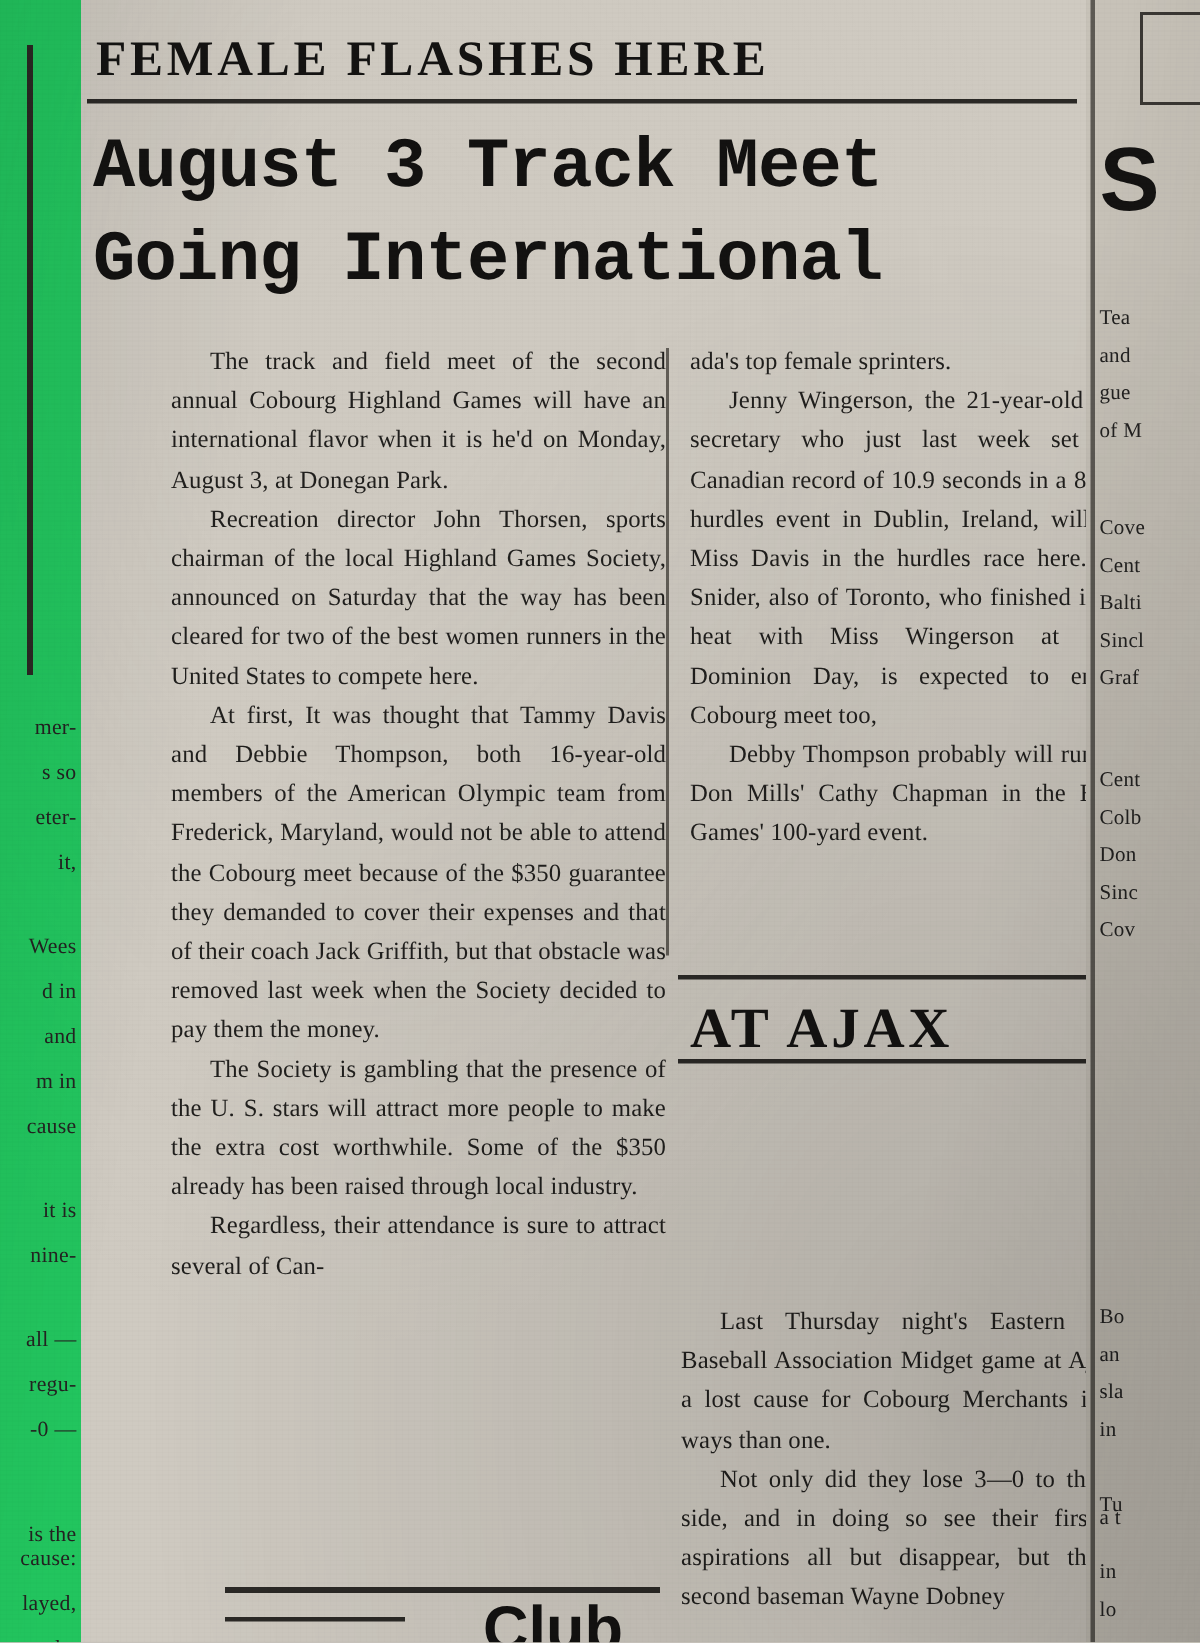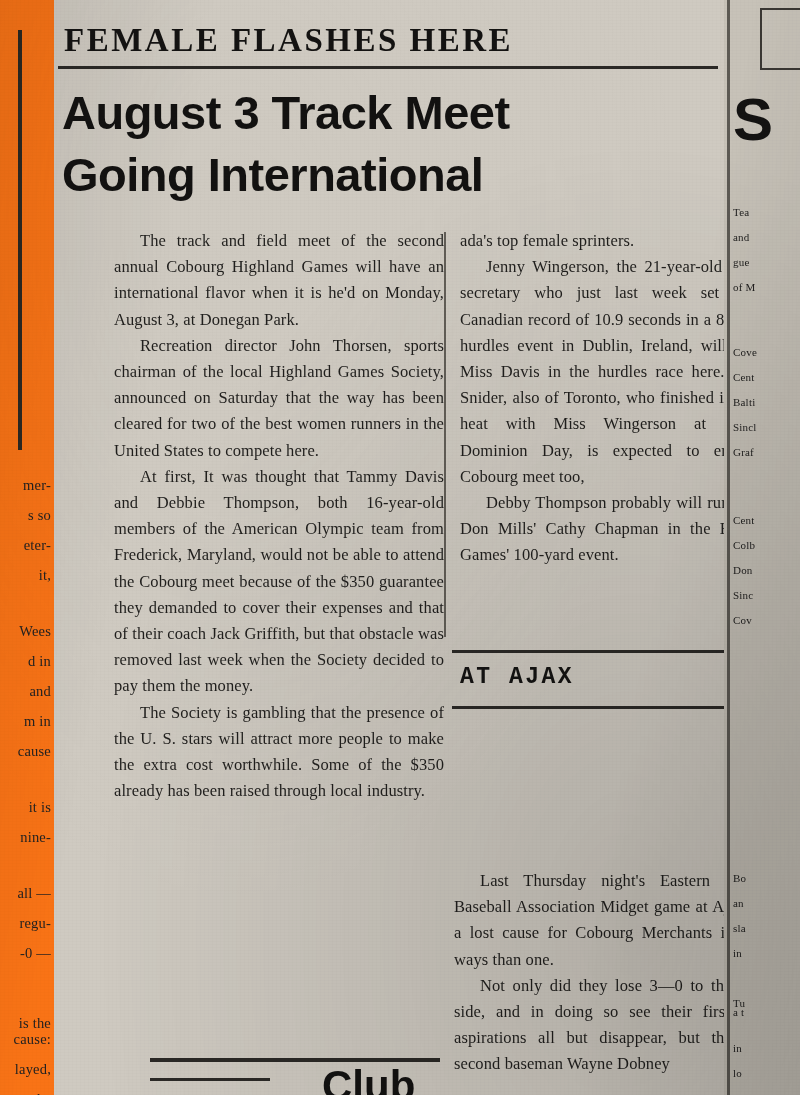--- a/index.html
+++ b/index.html
@@ -38,21 +38,21 @@
       repeating-linear-gradient(0deg, rgba(0,0,0,.05) 0 1px, rgba(255,255,255,0) 1px 3px),
       repeating-linear-gradient(90deg, rgba(0,0,0,.04) 0 1px, rgba(255,255,255,0) 1px 4px);
   }
 
   
   .left-scrap {
     position: absolute;
     left: 0; top: 0;
     width: 54px;
     height: 1095px;
-    background: #f97316;
+    background: #22c55e;
     overflow: hidden;
   }
   .left-scrap .rule {
     position: absolute;
     left: 18px;
     top: 30px;
     width: 4px;
     height: 420px;
     background: #2a2823;
   }
@@ -81,21 +81,21 @@
   .right-scrap .vrule {
     position: absolute;
     left: 3px; top: 0;
     width: 3px; height: 1095px;
     background: #3a3733;
     opacity: .75;
   }
   .rs-frag {
     position: absolute;
     left: 9px;
-    font-size: 11px;
+    font-size: 14px;
     line-height: 25px;
     color: #232221;
     letter-spacing: .2px;
   }
   .rs-big {
     position: absolute;
     left: 9px;
     font-weight: bold;
     font-size: 60px;
     line-height: 60px;
@@ -134,21 +134,21 @@
     width: 660px;
     height: 3px;
     background: #2b2926;
   }
 
   .headline {
     position: absolute;
     left: 8px;
     top: 82px;
     width: 660px;
-    font-family: Liberation Sans, sans-serif;
+    font-family: Liberation Mono, monospace;
     font-weight: bold;
     font-size: 47px;
     line-height: 62px;
     letter-spacing: -0.5px;
     color: #131211;
   }
   .headline .l2 { display: block; }
 
   .cols {
     position: absolute;
@@ -185,23 +185,23 @@
     left: 398px;
     top: 650px;
     width: 326px;
     height: 3px;
     background: #2b2926;
   }
   .sub-kicker {
     position: absolute;
     left: 406px;
     top: 664px;
-    font-family: Liberation Mono, monospace;
-    font-weight: bold;
-    font-size: 23px;
+    font-family: Liberation Serif, serif;
+    font-weight: bold;
+    font-size: 38px;
     letter-spacing: 2.5px;
     color: #141312;
   }
   .sub-rule2 {
     position: absolute;
     left: 398px;
     top: 706px;
     width: 326px;
     height: 3px;
     background: #2b2926;
@@ -292,20 +292,21 @@
     </div>
 
     <div class="col-divider"></div>
 
     <div class="cols">
       <div class="col c1">
         <p>The track and field meet of the second annual Cobourg Highland Games will have an international flavor when it is he'd on Monday, August 3, at Donegan Park.</p>
         <p>Recreation director John Thorsen, sports chairman of the local Highland Games Society, announced on Saturday that the way has been cleared for two of the best women runners in the United States to compete here.</p>
         <p>At first, It was thought that Tammy Davis and Debbie Thompson, both 16-year-old members of the American Olympic team from Frederick, Maryland, would not be able to attend the Cobourg meet because of the $350 guarantee they demanded to cover their expenses and that of their coach Jack Griffith, but that obstacle was removed last week when the Society decided to pay them the money.</p>
         <p>The Society is gambling that the presence of the U. S. stars will attract more people to make the extra cost worthwhile. Some of the $350 already has been raised through local industry.</p>
+        <p>Regardless, their attendance is sure to attract several of Can-</p>
       </div>
       <div class="col c2">
         <p style="text-indent:0">ada's top female sprinters.</p>
         <p>Jenny Wingerson, the 21-year-old Toronto secretary who just last week set a new Canadian record of 10.9 seconds in a 80 metres hurdles event in Dublin, Ireland, will oppose Miss Davis in the hurdles race here. Marion Snider, also of Toronto, who finished in a dead heat with Miss Wingerson at Oshawa, Dominion Day, is expected to enter the Cobourg meet too,</p>
         <p>Debby Thompson probably will run against Don Mills' Cathy Chapman in the Highland Games' 100-yard event.</p>
       </div>
     </div>
 
     <div class="sub-rule"></div>
     <div class="sub-kicker">AT AJAX</div>

